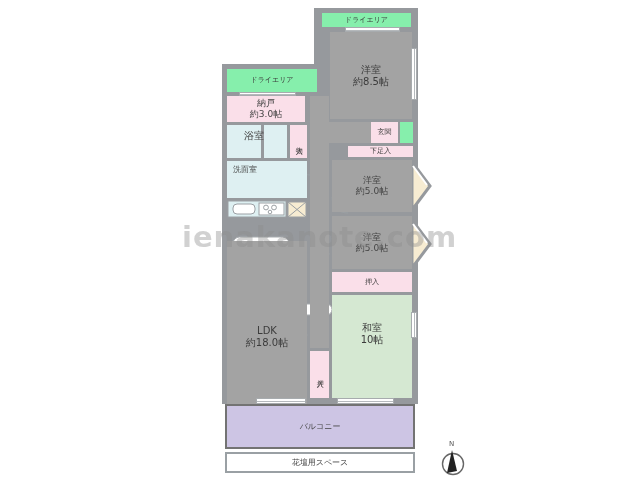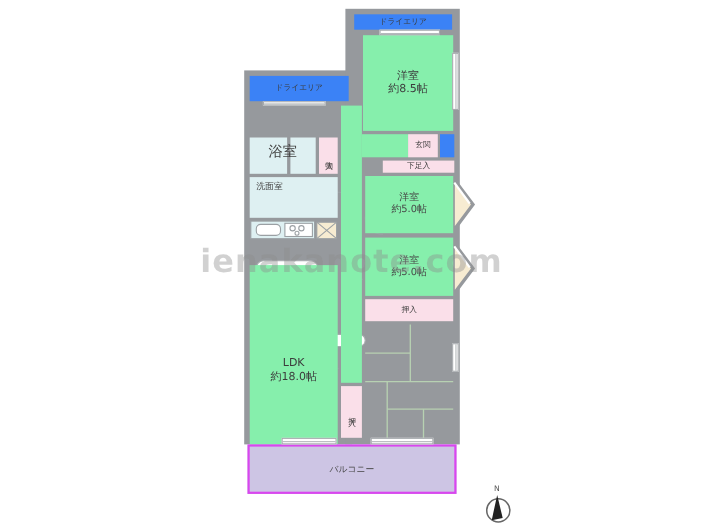--- a/index.html
+++ b/index.html
@@ -1,22 +1,22 @@
 <!DOCTYPE html>
 <html><head>
 <meta charset="utf-8">
 <style>
   html,body{margin:0;padding:0;background:#fff;}
   #canvas{position:relative;width:640px;height:480px;background:#fff;overflow:hidden;
           font-family:"DejaVu Sans","Liberation Sans",sans-serif;color:#3b3b3b;}
   .base{position:absolute;background:#96999d;}
   .room{position:absolute;box-sizing:border-box;display:flex;flex-direction:column;
         align-items:center;justify-content:center;text-align:center;line-height:1.2;}
-  .cream{background:#86efac;} .pink{background:#fadfe9;} .aqua{background:#def0f2;}
-  .green{background:#d5e8d2;} .purple{background:#cdc5e4;} .white{background:#3b82f6;}
+  .cream{background:#a3a3a3;} .pink{background:#fadfe9;} .aqua{background:#def0f2;}
+  .green{background:#d5e8d2;} .purple{background:#cdc5e4;} .white{background:#86efac;}
   .lbl{font-size:8px;color:#454545;} .lbl-lg{font-size:10px;color:#3b3b3b;}
   .lbl-md{font-size:9px;} .lbl-sm{font-size:7px;}
   .lbl span{display:block;}
   .vert{writing-mode:vertical-rl;text-orientation:upright;letter-spacing:1px;}
   .win{position:absolute;background:#fff;border:1px solid #a7abae;box-sizing:border-box;}
   .win-h::after{content:"";position:absolute;left:0;right:0;top:50%;height:1px;background:#b5b9bc;}
   .win-v::after{content:"";position:absolute;top:0;bottom:0;left:50%;width:1px;background:#b5b9bc;}
   
   #base-left{left:222px;top:64px;width:98px;height:340px;}
   #base-right{left:314px;top:8px;width:104px;height:396px;}
@@ -35,24 +35,24 @@
   #getabako{left:332px;top:146px;width:65px;height:11px;margin-left:16px;}
   #yo50a{left:332px;top:160px;width:80px;height:52px;}
   #yo50b{left:332px;top:216px;width:80px;height:53px;}
   #oshiire-h{left:332px;top:272px;width:80px;height:20px;}
   #washitsu{left:332px;top:295px;width:80px;height:103px;padding-bottom:26px;}
   #senmen{left:227px;top:161px;width:80px;height:37px;align-items:flex-start;justify-content:flex-start;}
   #senmen .lbl{margin:4px 12px 0 6px;text-align:center;}
   #ldk{left:227px;top:201px;width:80px;height:197px;justify-content:flex-start;margin-top:40px;}
   #ldk .lbl-lg{margin-top:84px;}
   #oshiire-v{left:310px;top:351px;width:19px;height:47px;}
-  #balcony{left:225px;top:404px;width:190px;height:45px;border:2px solid #d946ef;}
+  #balcony{left:225px;top:404px;width:190px;height:45px;border:2px solid #737373;}
   #flower{left:225px;top:452px;width:190px;height:21px;border:2px solid #9aa0a4;background:#fff;}
   
-  #bath-label{position:absolute;left:244px;top:129px;font-size:13px;color:#454545;}
+  #bath-label{position:absolute;left:244px;top:129px;font-size:10px;color:#454545;}
   
   #win-top{left:345px;top:27px;width:55px;height:5px;}
   #win-nando{left:239px;top:92px;width:57px;height:4px;}
   #win-yo85-r{left:411px;top:48px;width:6px;height:52px;}
   #win-washitsu-r{left:411px;top:312px;width:6px;height:26px;}
   #win-bottom1{left:256px;top:398px;width:50px;height:6px;}
   #win-bottom2{left:337px;top:398px;width:57px;height:6px;}
   
   #overlay{position:absolute;left:0;top:0;width:640px;height:480px;pointer-events:none;}
   
@@ -78,20 +78,26 @@
     <div class="lbl lbl-lg">
       <span>洋室</span>
       <span>約8.5帖</span>
     </div>
   </div>
 
   <div class="room white z2" id="dry-left">
     <span class="lbl-sm">ドライエリア</span>
   </div>
 
+  <div class="room pink z2" id="nando">
+    <div class="lbl lbl-md">
+      <span>納戸</span>
+      <span>約3.0帖</span>
+    </div>
+  </div>
 
   <div class="room cream z2" id="hall-col"></div>
 
   <div class="room aqua z2" id="bath"></div>
   <span id="bath-label" class="z3">浴室</span>
 
   <div class="room aqua z2" id="toilet"></div>
 
   <div class="room pink z2" id="mono">
     <span class="lbl-sm vert">物入</span>
@@ -120,40 +126,49 @@
     <div class="lbl lbl-md">
       <span>洋室</span>
       <span>約5.0帖</span>
     </div>
   </div>
 
   <div class="room pink z2" id="oshiire-h">
     <span class="lbl-sm">押入</span>
   </div>
 
+  <div class="room green z2" id="washitsu">
+    <div class="lbl lbl-lg">
+      <span>和室</span>
+      <span>10帖</span>
+    </div>
+  </div>
 
   <div class="room aqua z2" id="senmen">
     <span class="lbl">洗面室</span>
   </div>
 
   <div class="room cream z2" id="ldk">
     <div class="lbl lbl-lg">
       <span>LDK</span>
       <span>約18.0帖</span>
     </div>
   </div>
 
   <div class="room pink z2" id="oshiire-v">
     <span class="lbl-sm vert">押入</span>
   </div>
 
   <div class="room purple z2" id="balcony">
     <span class="lbl">バルコニー</span>
   </div>
 
+  <div class="room z2" id="flower">
+    <span class="lbl">花壇用スペース</span>
+  </div>
 
   <div class="win win-h z3" id="win-top"></div>
   <div class="win win-h z3" id="win-nando"></div>
   <div class="win win-v z3" id="win-yo85-r"></div>
   <div class="win win-v z3" id="win-washitsu-r"></div>
   <div class="win win-h z3" id="win-bottom1"></div>
   <div class="win win-h z3" id="win-bottom2"></div>
 
   <svg id="overlay" viewBox="0 0 640 480" xmlns="http://www.w3.org/2000/svg">
 

